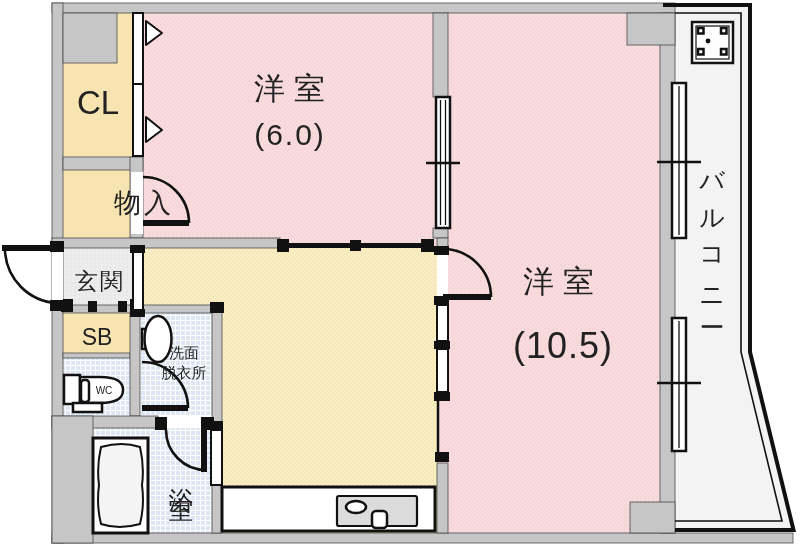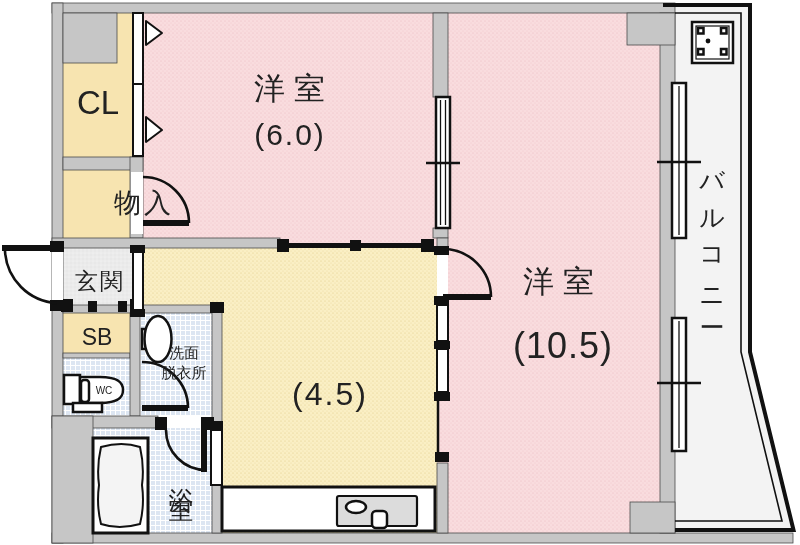--- a/index.html
+++ b/index.html
@@ -226,21 +226,20 @@
 <div class="lbl" style="left:97px;top:337px;font-size:23px;">SB</div>
 <div class="lbl" style="left:104px;top:391px;font-size:10px;">WC</div>
 
 <div class="lbl wash" style="left:184px;top:343px;font-size:15px;">
   <div>洗面</div>
   <div>脱衣所</div>
 </div>
 
 <div class="vlbl" style="left:181px;top:468px;font-size:25px;letter-spacing:8px;">浴室</div>
 
-<div class="lbl" style="left:330px;top:394px;font-size:32px;letter-spacing:2px;">(4.5)</div>
 
 <div class="lbl" style="left:294px;top:88px;font-size:31px;letter-spacing:9px;">洋室</div>
 <div class="lbl" style="left:290px;top:135px;font-size:30px;letter-spacing:2px;">(6.0)</div>
 
 <div class="lbl" style="left:563px;top:281px;font-size:31px;letter-spacing:9px;">洋室</div>
 <div class="lbl" style="left:563px;top:326px;font-size:36px;letter-spacing:1px;margin-top:20px;">(10.5)</div>
 
 <div class="vlbl" style="left:712px;top:152px;font-size:25px;letter-spacing:12px;">バルコニー</div>
 
 </div>

